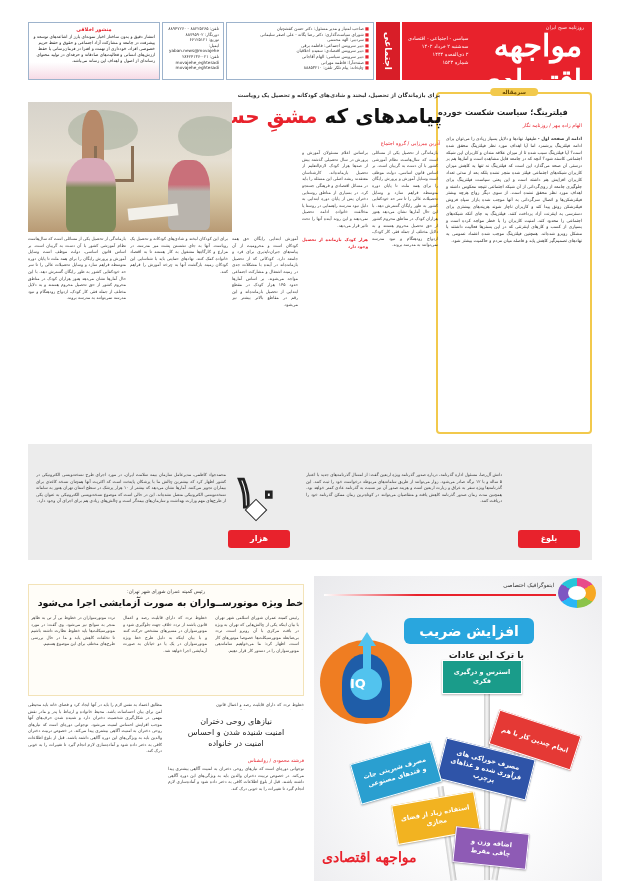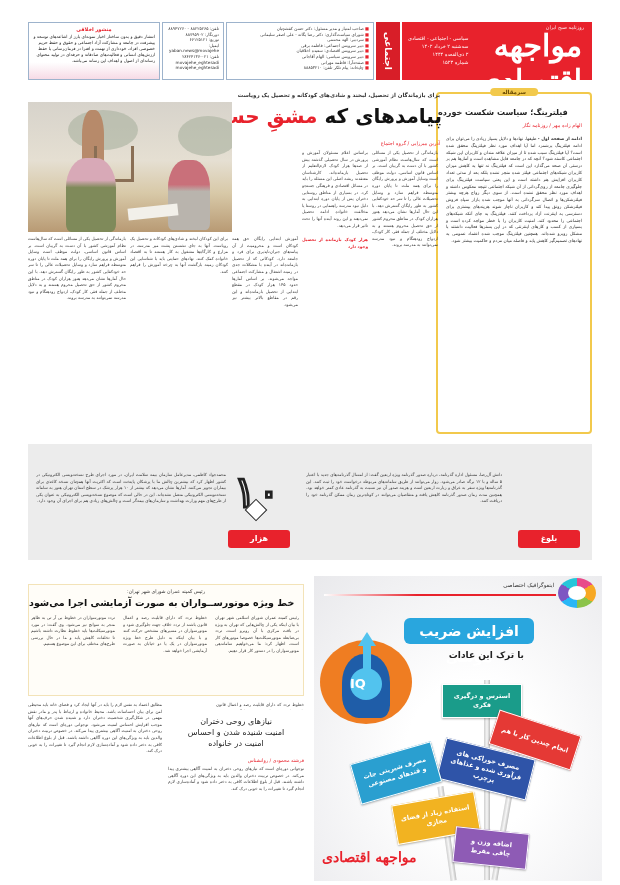--- a/index.html
+++ b/index.html
@@ -43,21 +43,21 @@
   .strip { top: 444px; left: 28px; width: 564px; height: 116px; background: #ececec; }
   .bignum { position: absolute; font-family: "DejaVu Serif", serif; font-size: 44px; color: #fff; -webkit-text-stroke: 1.5px #222; font-weight: bold; text-align: center; line-height: 60px; }
   .unit-btn { position: absolute; background: #e8222c; color: #fff; font-size: 8px; font-weight: bold; text-align: center; border-radius: 3px; line-height: 18px; }
   .strip h3 { position: absolute; font-size: 8.5px; font-weight: bold; text-align: center; color: #222; }
   .strip .col { position: absolute; }
   .diamond { position: absolute; width: 16px; height: 16px; border: 1.5px solid #222; background: #fff; transform: rotate(45deg); }
 
   
   .moto { top: 584px; left: 28px; width: 276px; height: 112px; border: 1px solid #f3e3b8; background: #fffdf8; }
   .moto .kick { position: absolute; top: 4px; width: 100%; text-align: center; font-size: 4.8px; color: #333; }
-  .moto h3 { position: absolute; top: 12px; width: 100%; text-align: left; font-size: 9.5px; font-weight: bold; color: #111; }
+  .moto h3 { position: absolute; top: 12px; width: 100%; text-align: right; font-size: 9.5px; font-weight: bold; color: #111; }
   .moto .col { position: absolute; top: 30px; height: 80px; width: 84px; }
 
   
   .girls-title { top: 716px; left: 168px; width: 136px; text-align: center; font-size: 8px; line-height: 11px; color: #222; }
   .girls-author { top: 758px; left: 168px; width: 136px; text-align: right; font-size: 4.8px; color: #e8222c; }
   .girls-col { height: 118px; }
 
   
   .info { top: 576px; left: 314px; width: 288px; height: 305px; background: radial-gradient(ellipse at 55% 60%, #ffffff 30%, #e9e9ec 100%); overflow: hidden; }
   .info .label { position: absolute; top: 6px; right: 48px; font-size: 5.5px; color: #333; }
@@ -190,21 +190,21 @@
   <div class="iq-circle"></div>
   <div class="head"></div>
   <div class="arrow-shaft"></div>
   <div class="arrow"></div>
   <div class="iq">IQ</div>
 
   <div class="pole" style="left:170px;top:104px;height:200px;"></div>
   <div class="pole" style="left:130px;top:210px;height:95px;transform:rotate(-8deg);"></div>
   <div class="pole" style="left:190px;top:160px;height:145px;transform:rotate(10deg);"></div>
 
-  <div class="sign" style="left:128px;top:108px;width:80px;height:34px;background:#1a9c8a;">استرس و درگیری فکری</div>
+  <div class="sign" style="left:128px;top:84px;width:80px;height:34px;background:#1a9c8a;">استرس و درگیری فکری</div>
   <div class="sign" style="left:178px;top:146px;width:86px;height:36px;background:#e53935;transform:rotate(18deg);">انجام چندین کار با هم</div>
   <div class="sign" style="left:126px;top:172px;width:92px;height:42px;background:#2f54a8;transform:rotate(14deg);">مصرف خوراکی های فرآوری شده و غذاهای پرچرب</div>
   <div class="sign" style="left:40px;top:176px;width:84px;height:42px;background:#2a9fd0;transform:rotate(-16deg);">مصرف شیرینی جات و قندهای مصنوعی</div>
   <div class="sign" style="left:80px;top:222px;width:84px;height:40px;background:#f2b321;transform:rotate(-10deg);">استفاده زیاد از فضای مجازی</div>
   <div class="sign" style="left:140px;top:254px;width:74px;height:36px;background:#8e5bb5;transform:rotate(6deg);">اضافه وزن و چاقی مفرط</div>
 
   <div class="brand">مواجهه اقتصادی</div>
 </div>
 
 </body></html>

